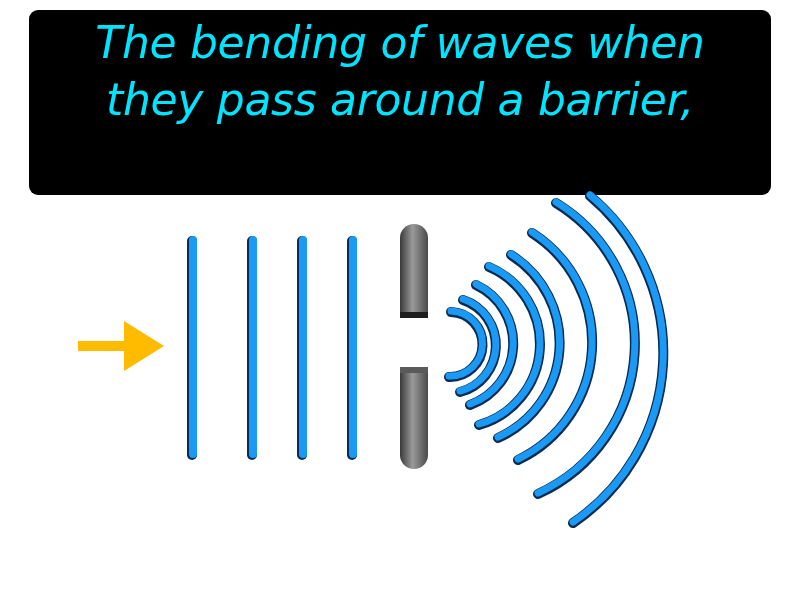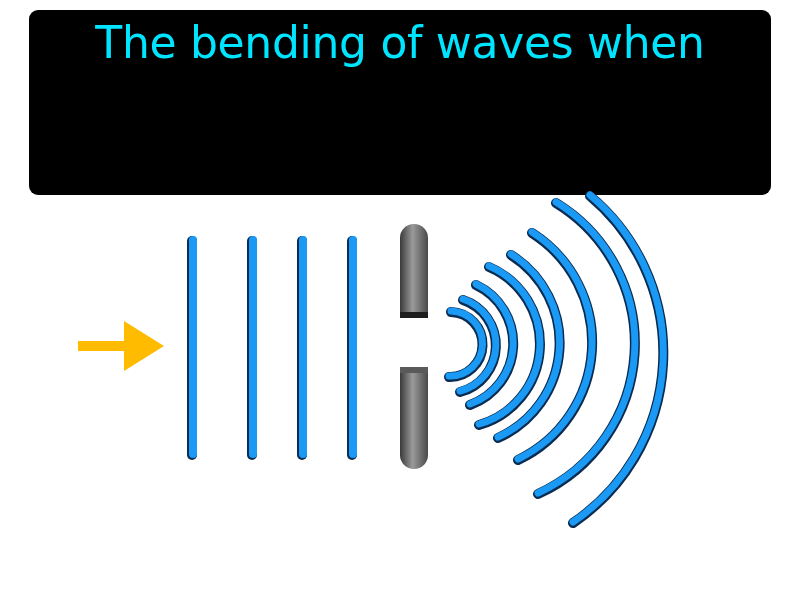--- a/index.html
+++ b/index.html
@@ -1,27 +1,28 @@
 <!DOCTYPE html>
 <html><head>
 <meta charset="utf-8">
 <style>
   html, body { margin:0; padding:0; }
   body { width:800px; height:600px; background:#ffffff; position:relative; overflow:hidden; font-family:"DejaVu Sans", sans-serif; }
   .def-box { position:absolute; left:29px; top:10px; width:742px; height:185px; background:#000; border-radius:9px; }
   .def-text { position:absolute; left:0; top:4px; width:100%; text-align:center; color:#00e5ff; font-size:44px; line-height:57px; letter-spacing:-0.3px; }
-  .def-text span { display:block; }
+  .def-text span { display:block;font-style:italic; }
   svg.fig { position:absolute; left:0; top:0; }
 </style>
 </head>
 <body>
 
 <div class="def-box">
   <div class="def-text">
     <span>The bending of waves when</span>
+    <span>they pass around a barrier,</span>
   </div>
 </div>
 
 <svg class="fig" width="800" height="600" viewBox="0 0 800 600">
   <defs>
     <linearGradient id="barGrad" x1="0" x2="1" y1="0" y2="0">
       <stop offset="0" stop-color="#3a3a3a"></stop>
       <stop offset="0.45" stop-color="#9a9a9a"></stop>
       <stop offset="1" stop-color="#4a4a4a"></stop>
     </linearGradient>

